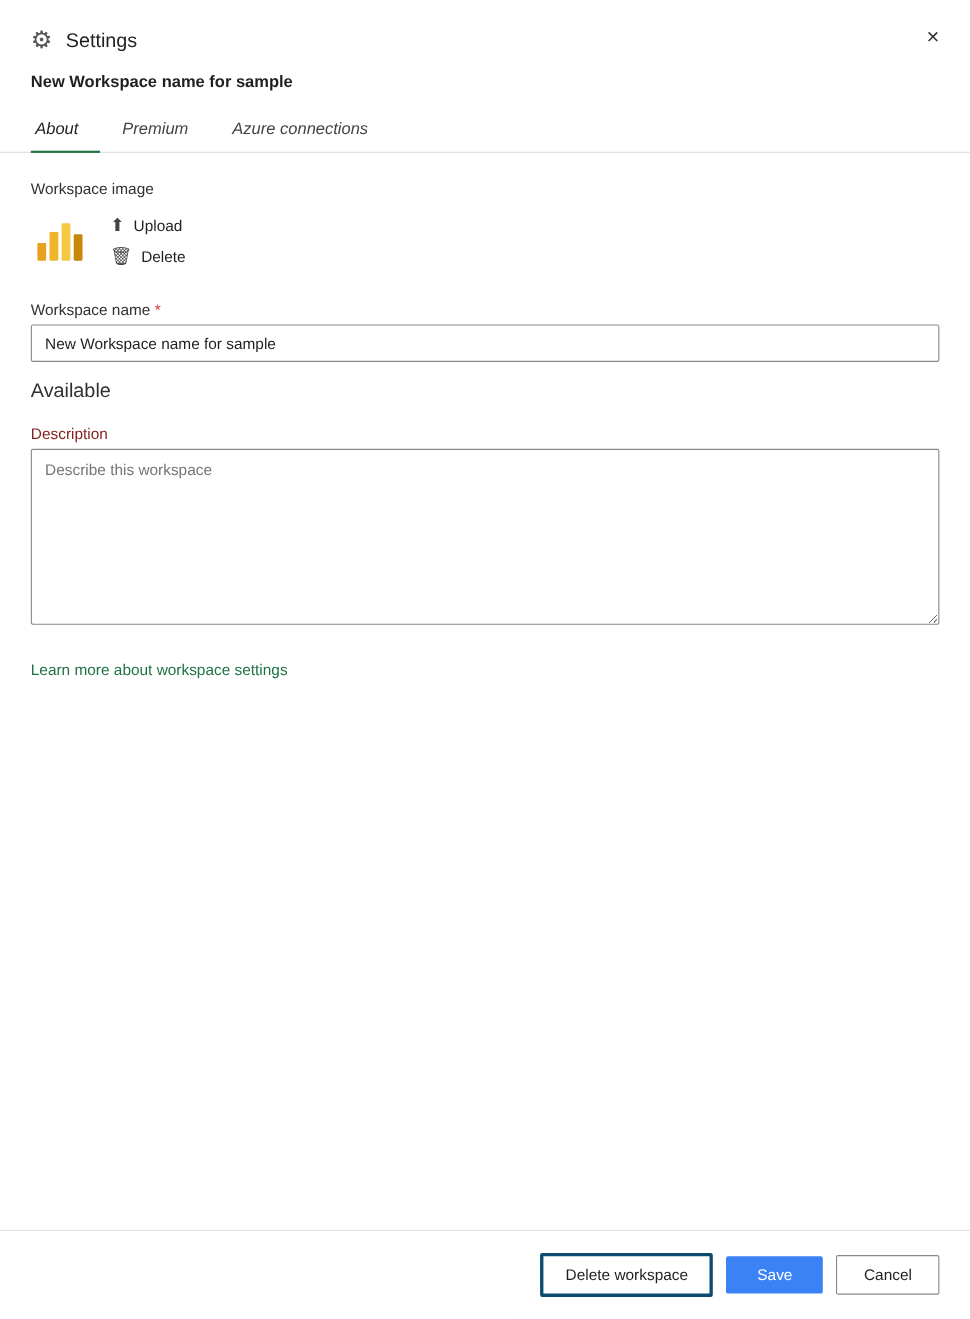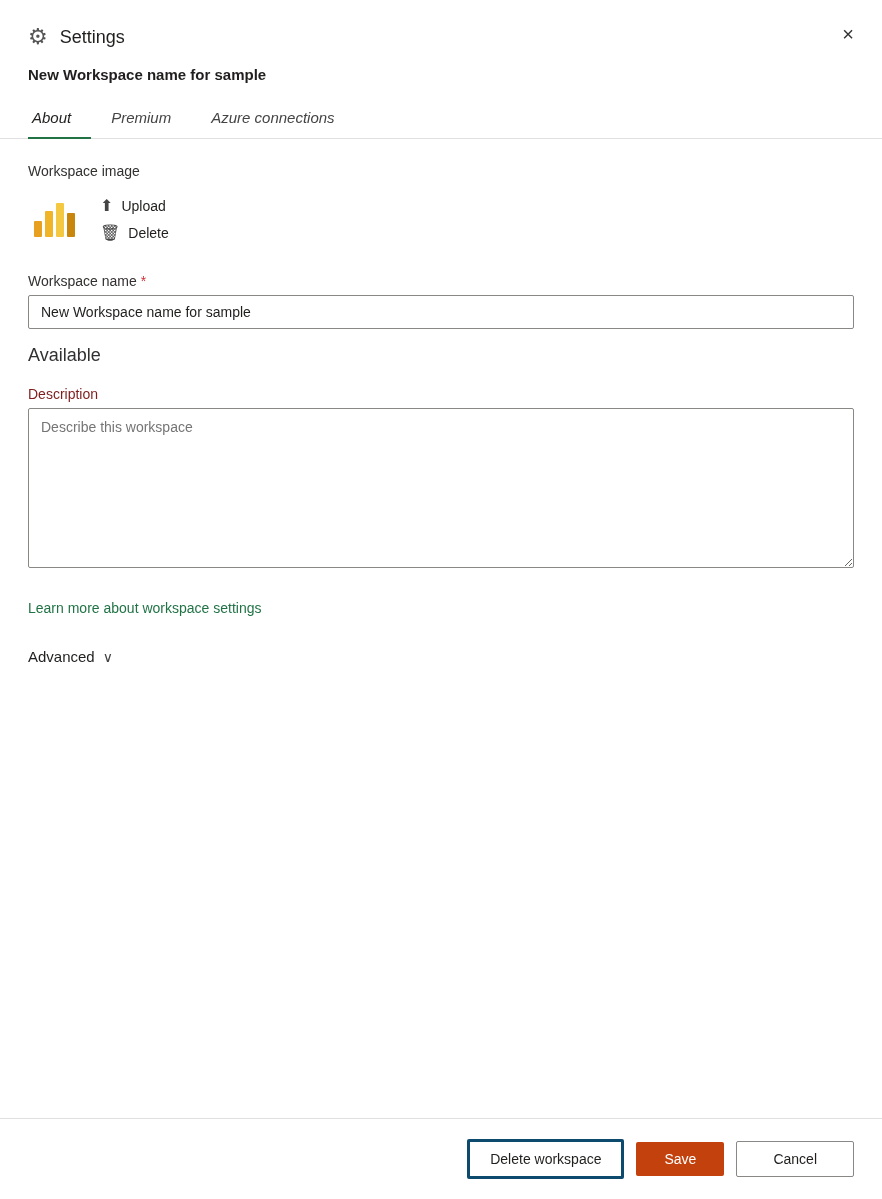--- a/index.html
+++ b/index.html
@@ -206,29 +206,29 @@
       background: #ffffff;
       color: #201f1e;
       cursor: pointer;
       border-radius: 2px;
       font-family: 'Segoe UI', Arial, sans-serif;
     }
     .btn-save {
       padding: 9px 28px;
       font-size: 14px;
       border: none;
-      background: #c2410c;
+      background: #3b82f6;
       color: #ffffff;
       cursor: pointer;
       border-radius: 2px;
       font-family: 'Segoe UI', Arial, sans-serif;
       font-weight: 500;
     }
     .btn-cancel {
-      padding: 9px 36px;
+      padding: 9px 24px;
       font-size: 14px;
       border: 1px solid #8a8886;
       background: #ffffff;
       color: #201f1e;
       cursor: pointer;
       border-radius: 2px;
       font-family: 'Segoe UI', Arial, sans-serif;
     }
 
     
@@ -295,24 +295,20 @@
     
     <div class="field-section">
       <div class="description-label">Description</div>
       <textarea class="description-textarea" placeholder="Describe this workspace" style=""></textarea>
     </div>
 
     
     <a href="#" class="learn-link">Learn more about workspace settings</a>
 
     
-    <div class="advanced-section">
-      <span class="advanced-label">Advanced</span>
-      <span class="chevron-icon">∨</span>
-    </div>
 
   </div>
 
   <div class="dialog-footer">
     <button class="btn-delete">Delete workspace</button>
     <button class="btn-save">Save</button>
     <button class="btn-cancel">Cancel</button>
   </div>
 
 </div>

